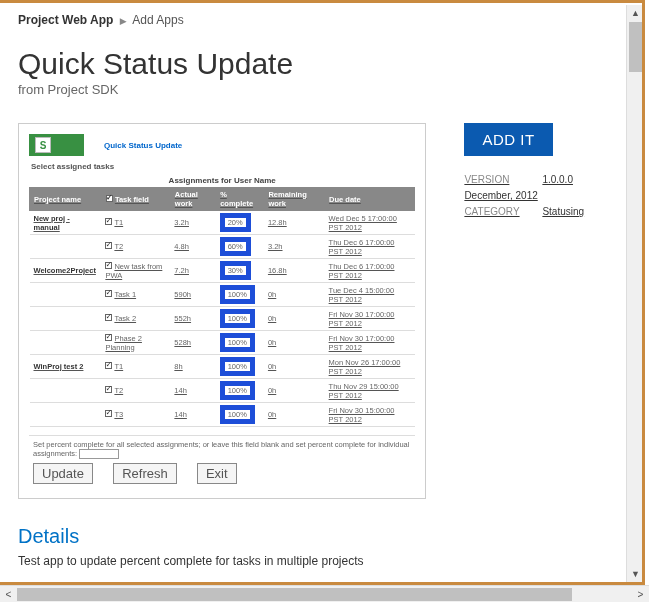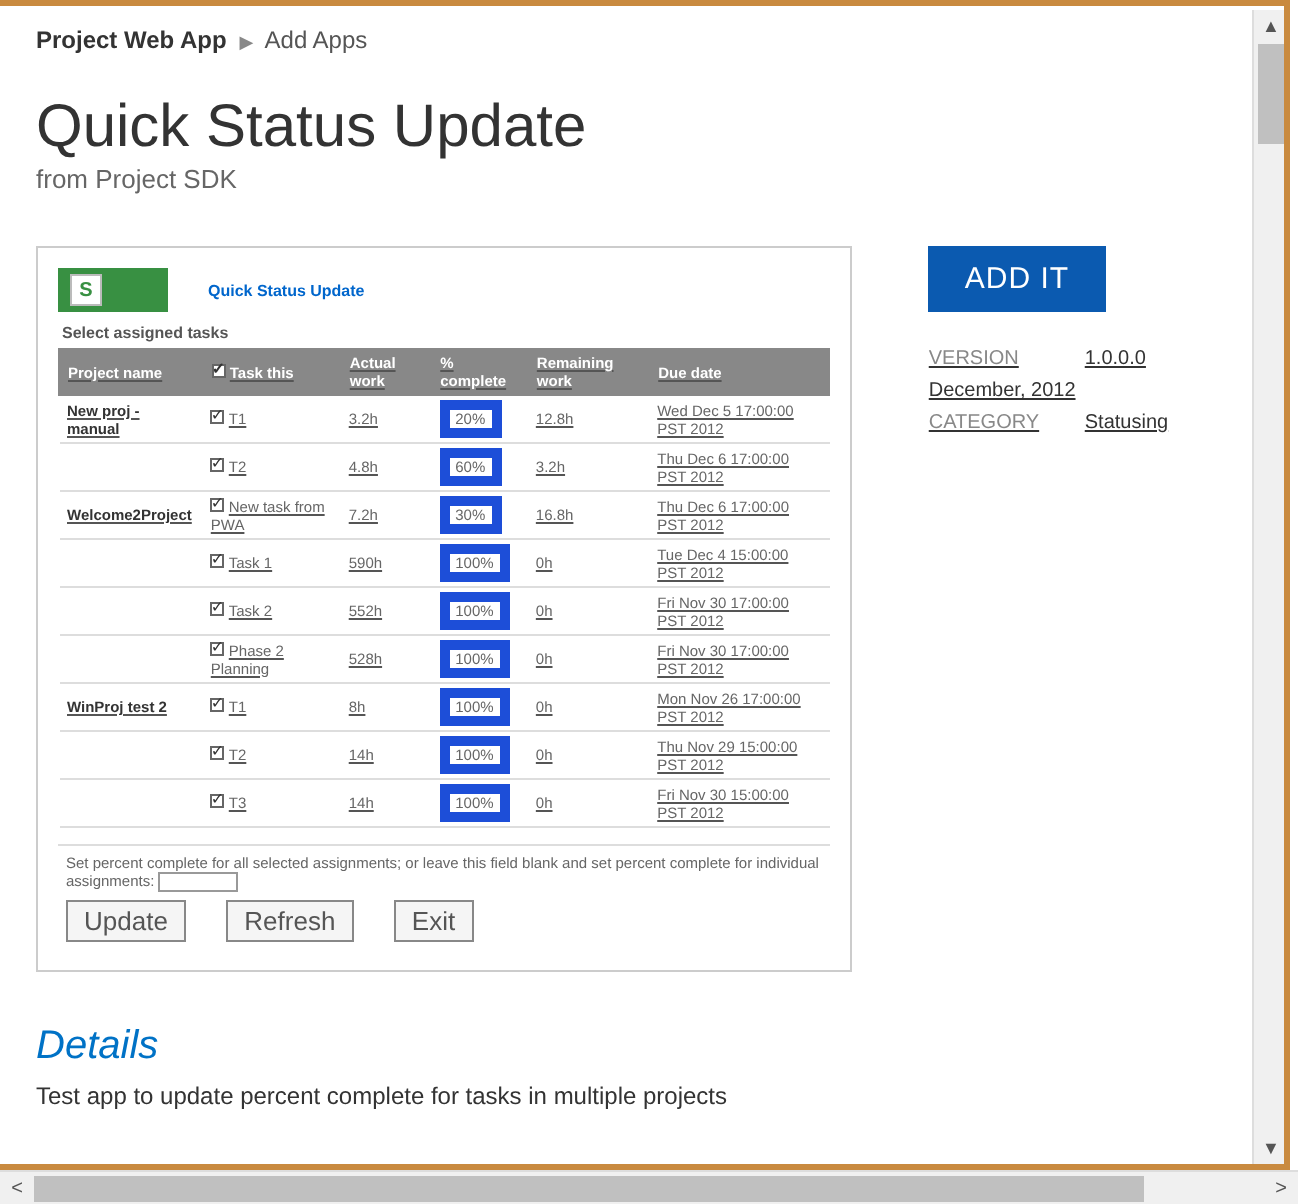--- a/index.html
+++ b/index.html
@@ -170,21 +170,20 @@
   }
   .meta-row { display: flex; font-size: 10px; margin-bottom: 5px; }
   .meta-label { color: #888; width: 78px; }
   .meta-value { color: #333; }
   .details-heading {
     font-size: 20px;
     font-weight: 300;
     color: #0072c6;
     margin-top: 26px;
     margin-bottom: 6px;
-    font-style: italic;
   }
   .details-text { font-size: 12px; color: #333; }
 </style>
 </head>
 <body>
 
 <div class="outer-frame">
 
   <div class="content-area">
 
@@ -203,25 +202,26 @@
 
     <div class="main-row">
       <div class="screenshot-thumb">
         <div class="thumb-header">
           <div class="sp-icon">
             <div class="sp-icon-inner">S</div>
           </div>
           <span class="thumb-title-link">Quick Status Update</span>
         </div>
         <div class="thumb-subhead">Select assigned tasks</div>
+        <div class="thumb-table-title">Assignments for User Name</div>
         <table class="thumb-tbl">
           <thead>
             <tr>
               <th>Project name</th>
-              <th><span class="chk c"></span><span>Task this</span></th>
+              <th><span class="chk c"></span><span>Task field</span></th>
               <th>Actual work</th>
               <th>% complete</th>
               <th>Remaining work</th>
               <th>Due date</th>
             </tr>
           </thead>
           <tbody>
             <tr>
                 <td class="proj">New proj - manual</td>
                 <td><span class="chk c"></span><span>T1</span></td>

